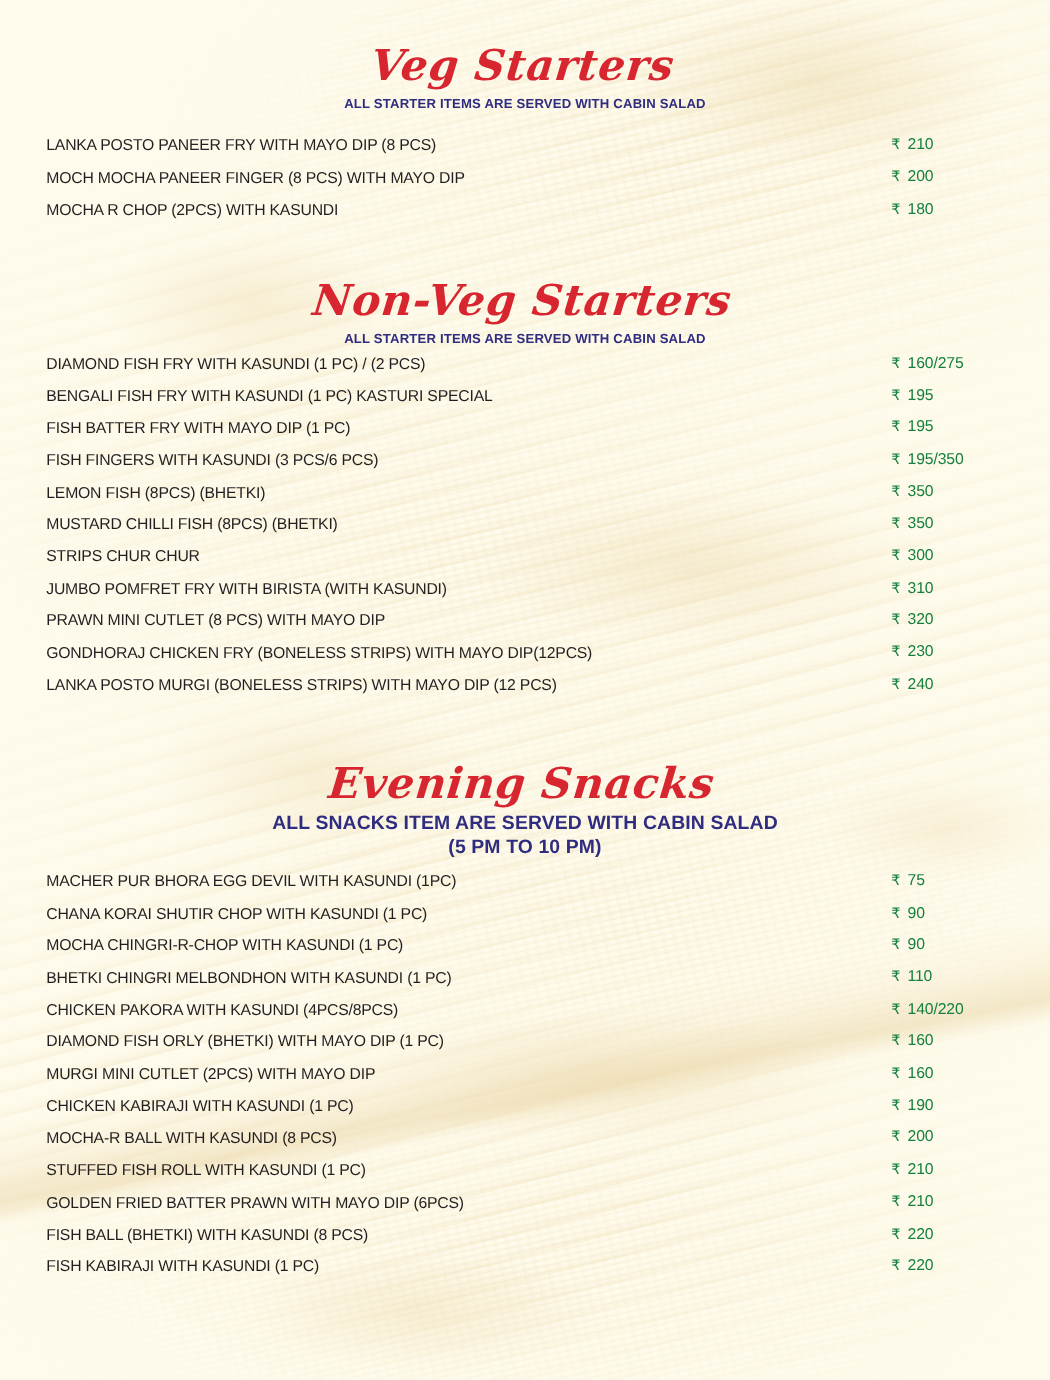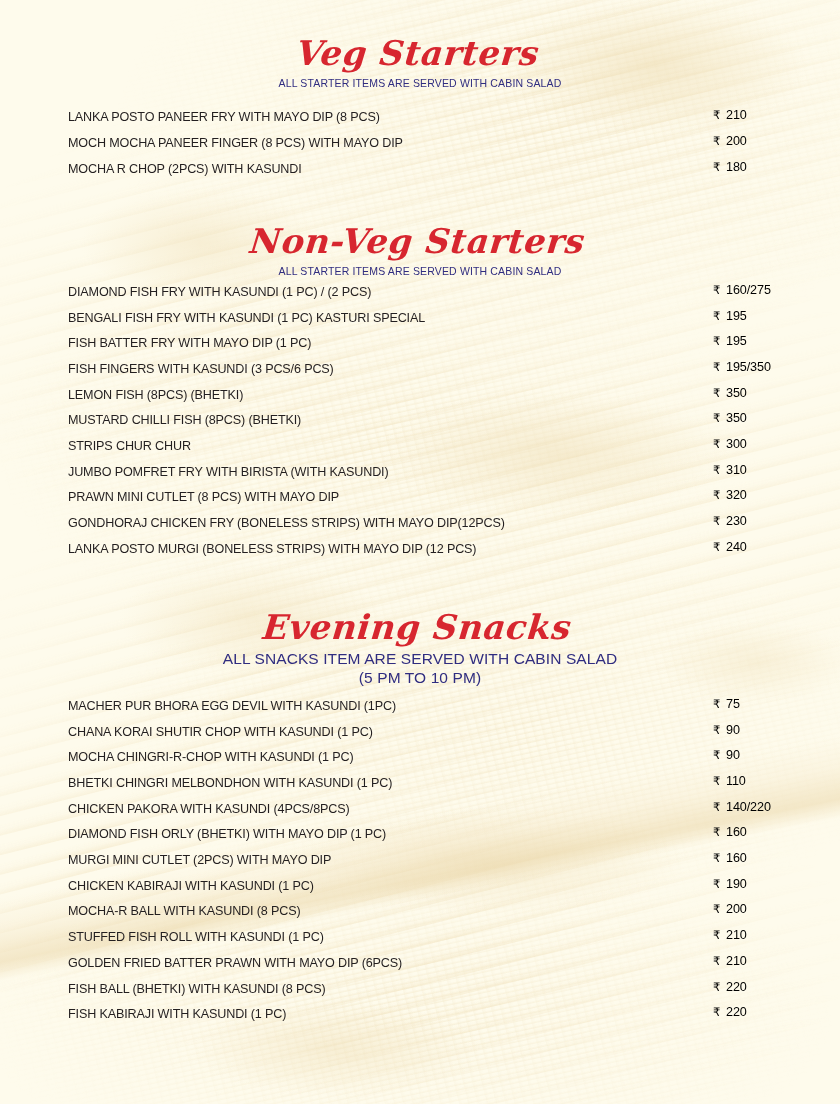--- a/index.html
+++ b/index.html
@@ -131,49 +131,49 @@
     font-weight: 700;
     letter-spacing: 0.6px;
     line-height: 1;
     white-space: nowrap;
     transform: skewX(-6deg);
   }
 
   .section-sub {
     text-align: center;
     color: #302d80;
-    font-weight: 400;
+    font-weight: 700;
     line-height: 1.18;
     letter-spacing: 0.1px;
   }
   .sub-small { font-size: 10.5px; letter-spacing: 0.15px; }
   .sub-large { font-size: 15.5px; letter-spacing: 0.1px; text-align: center; }
 
   
   .items { margin: 0; padding: 0; list-style: none; }
 
   .item-row {
     position: relative;
     height: 25.7px;
     line-height: 25.7px;
-    padding-left: 68px;
+    padding-left: 37px;
     white-space: nowrap;
   }
   .item-name {
     font-size: 12.6px;
     color: #231f20;
     letter-spacing: -0.15px;
     font-stretch: condensed;
   }
   .item-price {
     position: absolute;
     left: 713px;
     top: 0;
     font-size: 12.6px;
-    color: #000000;
+    color: #15803d;
     letter-spacing: -0.1px;
     white-space: nowrap;
   }
   .rupee {
     display: inline-block;
     width: 13px;
     font-family: "DejaVu Sans", sans-serif;
     font-size: 11.5px;
   }
 

